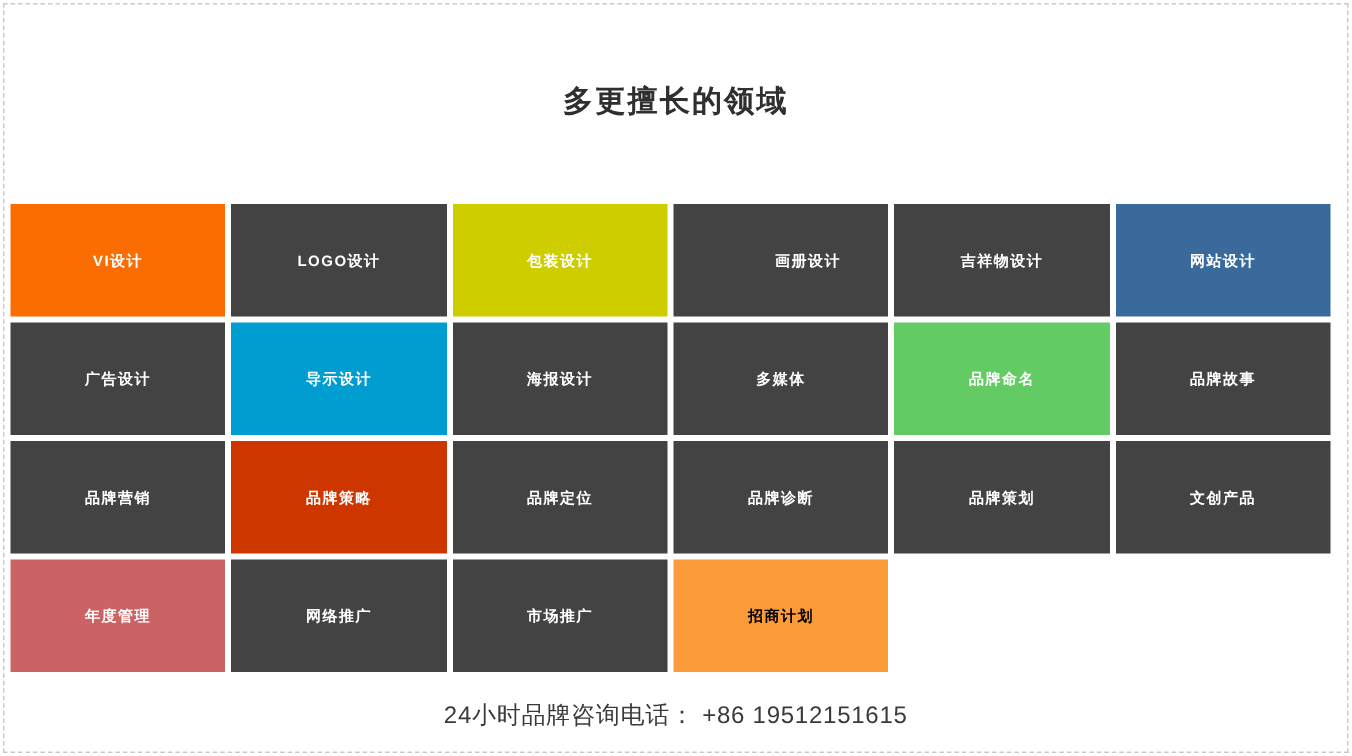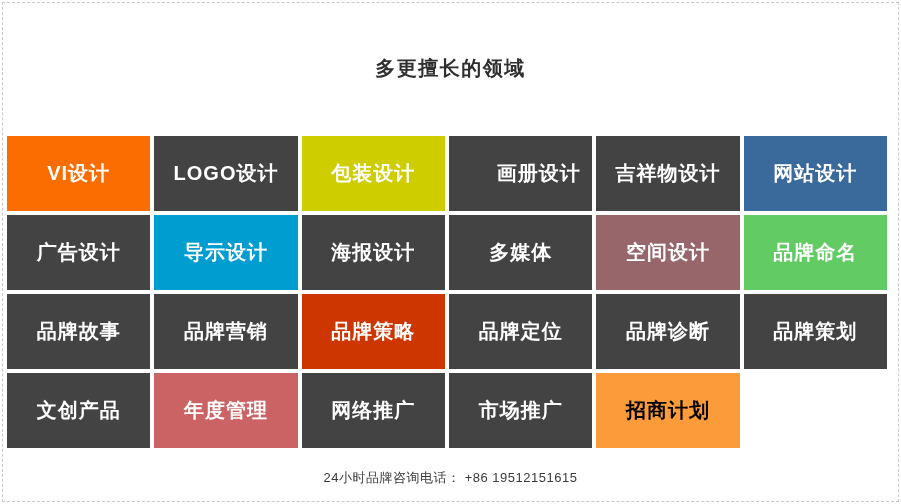--- a/index.html
+++ b/index.html
@@ -55,39 +55,39 @@
     width: 880px;
     display: grid;
     grid-template-columns: repeat(6, 1fr);
     grid-auto-rows: 75px;
     gap: 4px;
   }
   .cell {
     display: flex;
     align-items: center;
     justify-content: center;
-    font-size: 20px;
+    font-size: 10px;
     font-weight: bold;
     letter-spacing: 1px;
     color: #ffffff;
     background: #434343;
     user-select: none;
   }
   .footer {
     position: absolute;
     left: 0;
     top: 455px;
     width: 901px;
     height: 45px;
     display: flex;
     align-items: center;
     justify-content: center;
   }
   .footer-text {
-    font-size: 13px;
+    font-size: 16px;
     color: #3a3a3a;
     letter-spacing: 0.5px;
   }
 </style>
 </head>
 <body>
 
 <div id="page">
 
   <div class="page-frame"></div>
@@ -100,21 +100,20 @@
       <div class="cell" style="background: rgb(251, 109, 0); color: rgb(255, 255, 255);">VI设计</div>
       <div class="cell" style="background: rgb(67, 67, 67); color: rgb(255, 255, 255);">LOGO设计</div>
       <div class="cell" style="background: rgb(206, 205, 0); color: rgb(255, 255, 255);">包装设计</div>
       <div class="cell" style="background: rgb(67, 67, 67); color: rgb(255, 255, 255); padding-left: 36px;">画册设计</div>
       <div class="cell" style="background: rgb(67, 67, 67); color: rgb(255, 255, 255);">吉祥物设计</div>
       <div class="cell" style="background: rgb(58, 106, 156); color: rgb(255, 255, 255);">网站设计</div>
       <div class="cell" style="background: rgb(67, 67, 67); color: rgb(255, 255, 255);">广告设计</div>
       <div class="cell" style="background: rgb(0, 157, 209); color: rgb(255, 255, 255);">导示设计</div>
       <div class="cell" style="background: rgb(67, 67, 67); color: rgb(255, 255, 255);">海报设计</div>
       <div class="cell" style="background: rgb(67, 67, 67); color: rgb(255, 255, 255);">多媒体</div>
-      <div class="cell" style="background: rgb(150, 102, 106); color: rgb(255, 255, 255);">空间设计</div>
       <div class="cell" style="background: rgb(98, 203, 100); color: rgb(255, 255, 255);">品牌命名</div>
       <div class="cell" style="background: rgb(67, 67, 67); color: rgb(255, 255, 255);">品牌故事</div>
       <div class="cell" style="background: rgb(67, 67, 67); color: rgb(255, 255, 255);">品牌营销</div>
       <div class="cell" style="background: rgb(206, 54, 0); color: rgb(255, 255, 255);">品牌策略</div>
       <div class="cell" style="background: rgb(67, 67, 67); color: rgb(255, 255, 255);">品牌定位</div>
       <div class="cell" style="background: rgb(67, 67, 67); color: rgb(255, 255, 255);">品牌诊断</div>
       <div class="cell" style="background: rgb(67, 67, 67); color: rgb(255, 255, 255);">品牌策划</div>
       <div class="cell" style="background: rgb(67, 67, 67); color: rgb(255, 255, 255);">文创产品</div>
       <div class="cell" style="background: rgb(203, 98, 99); color: rgb(255, 255, 255);">年度管理</div>
       <div class="cell" style="background: rgb(67, 67, 67); color: rgb(255, 255, 255);">网络推广</div>

